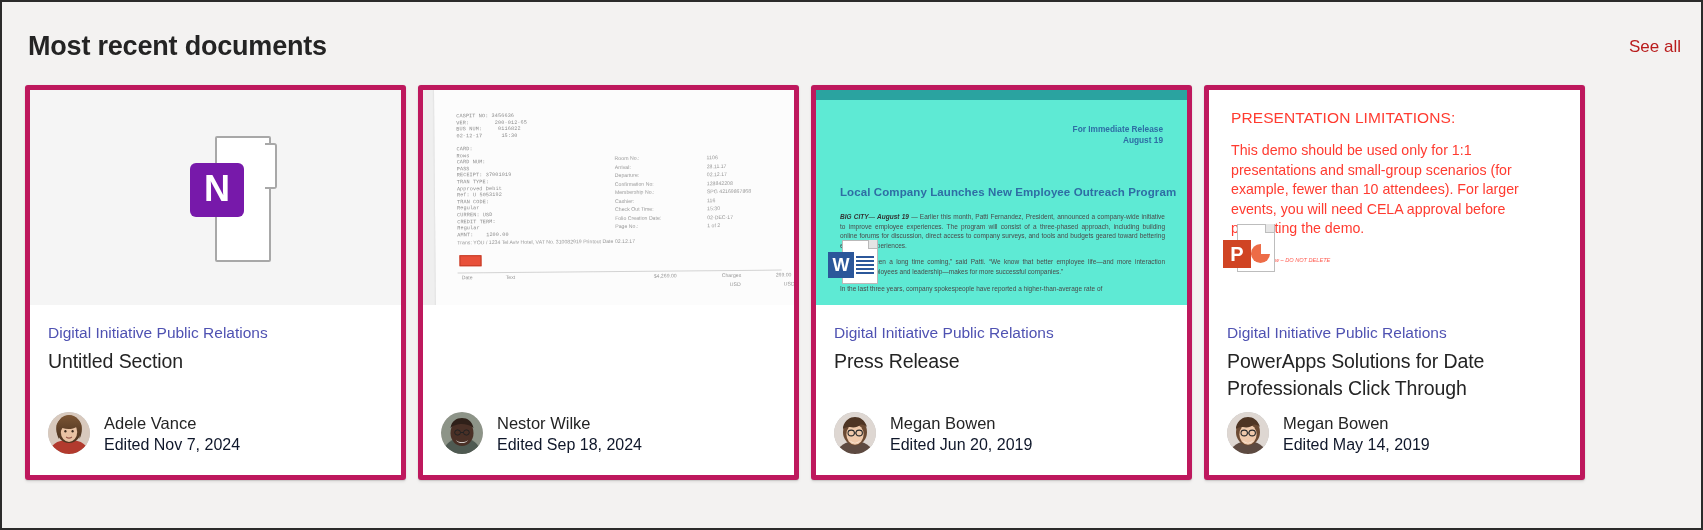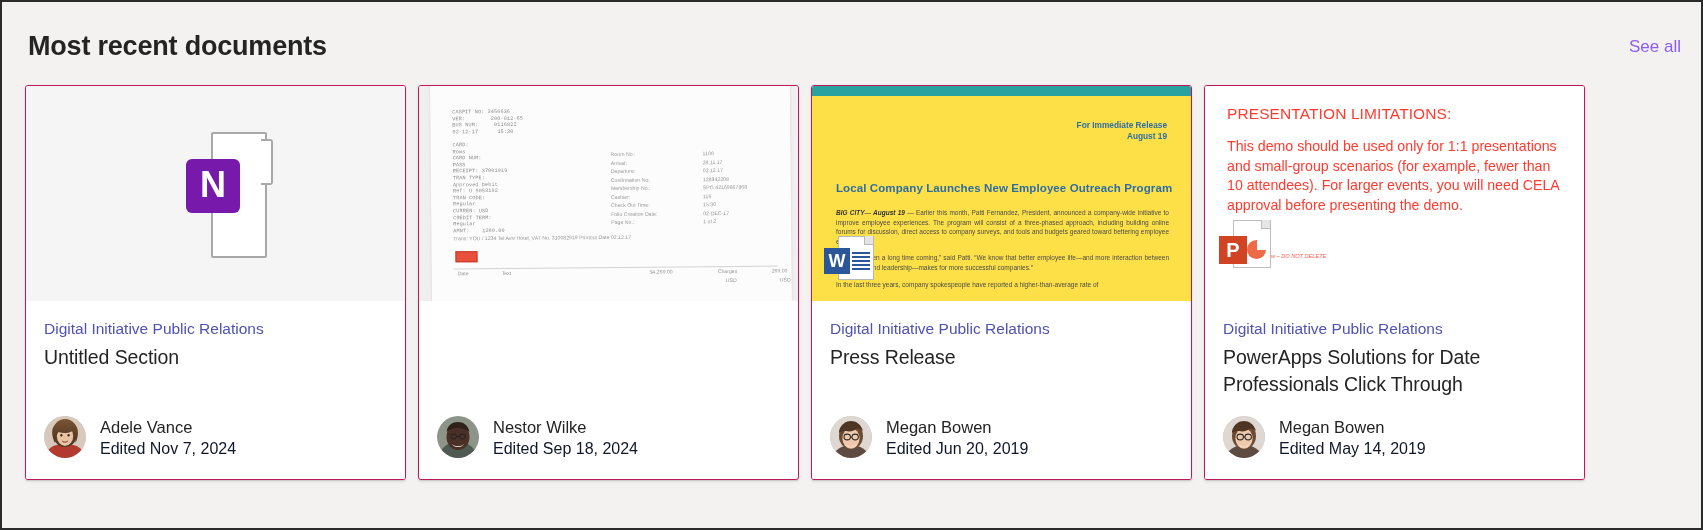--- a/index.html
+++ b/index.html
@@ -15,28 +15,28 @@
   }
   
   .hdr{position:absolute;left:0;top:0;width:1703px;height:88px;}
   .hdr-title{
     position:absolute;left:26px;top:29px;
     font-size:27px;font-weight:600;color:#242424;letter-spacing:-.2px;
     white-space:nowrap;
   }
   .see-all{
     position:absolute;right:24px;top:35px;
-    font-size:17px;color:#8b5cf6;cursor:pointer;white-space:nowrap;
+    font-size:17px;color:#b91c1c;cursor:pointer;white-space:nowrap;
   }
 
   
   .strip{position:absolute;left:0;top:83px;width:1703px;height:400px;}
   .card{
     position:absolute;top:0;width:381px;height:395px;
-    background:#ffffff;border:1px solid #be185d;border-radius:3px;
+    background:#ffffff;border:5px solid #be185d;border-radius:3px;
     box-sizing:border-box;overflow:hidden;cursor:pointer;
     box-shadow:0 .3px 1px rgba(0,0,0,.10),0 1.2px 3px rgba(0,0,0,.08);
   }
   .card.c1{left:23px;}
   .card.c2{left:416px;}
   .card.c3{left:809px;}
   .card.c4{left:1202px;}
 
   .thumb{
     position:absolute;left:0;top:0;width:100%;height:215px;
@@ -127,21 +127,21 @@
     background:#e8503a;border:1px solid #c23b26;
   }
   .rhdr{
     position:absolute;left:22px;top:152px;font-size:5.2px;color:#9a9a9a;
     white-space:nowrap;
   }
 
   
   .t3{background:#ffffff;}
   .w-band{position:absolute;left:0;top:0;width:100%;height:10px;background:#2aa3a0;}
-  .w-page{position:absolute;left:0;top:10px;right:0;bottom:0;background:#fde047;padding:12px 22px;box-sizing:border-box;}
+  .w-page{position:absolute;left:0;top:10px;right:0;bottom:0;background:#5eead4;padding:12px 22px;box-sizing:border-box;}
   .w-rel{
     position:absolute;right:24px;top:24px;text-align:right;
     font-size:8.3px;font-weight:700;color:#2e6da4;line-height:11px;
     font-family:"Liberation Sans",sans-serif;
   }
   .w-head{
     position:absolute;left:24px;right:24px;top:86px;text-align:left;
     font-size:11.5px;font-weight:700;color:#2e6da4;letter-spacing:.1px;
     white-space:nowrap;
   }

